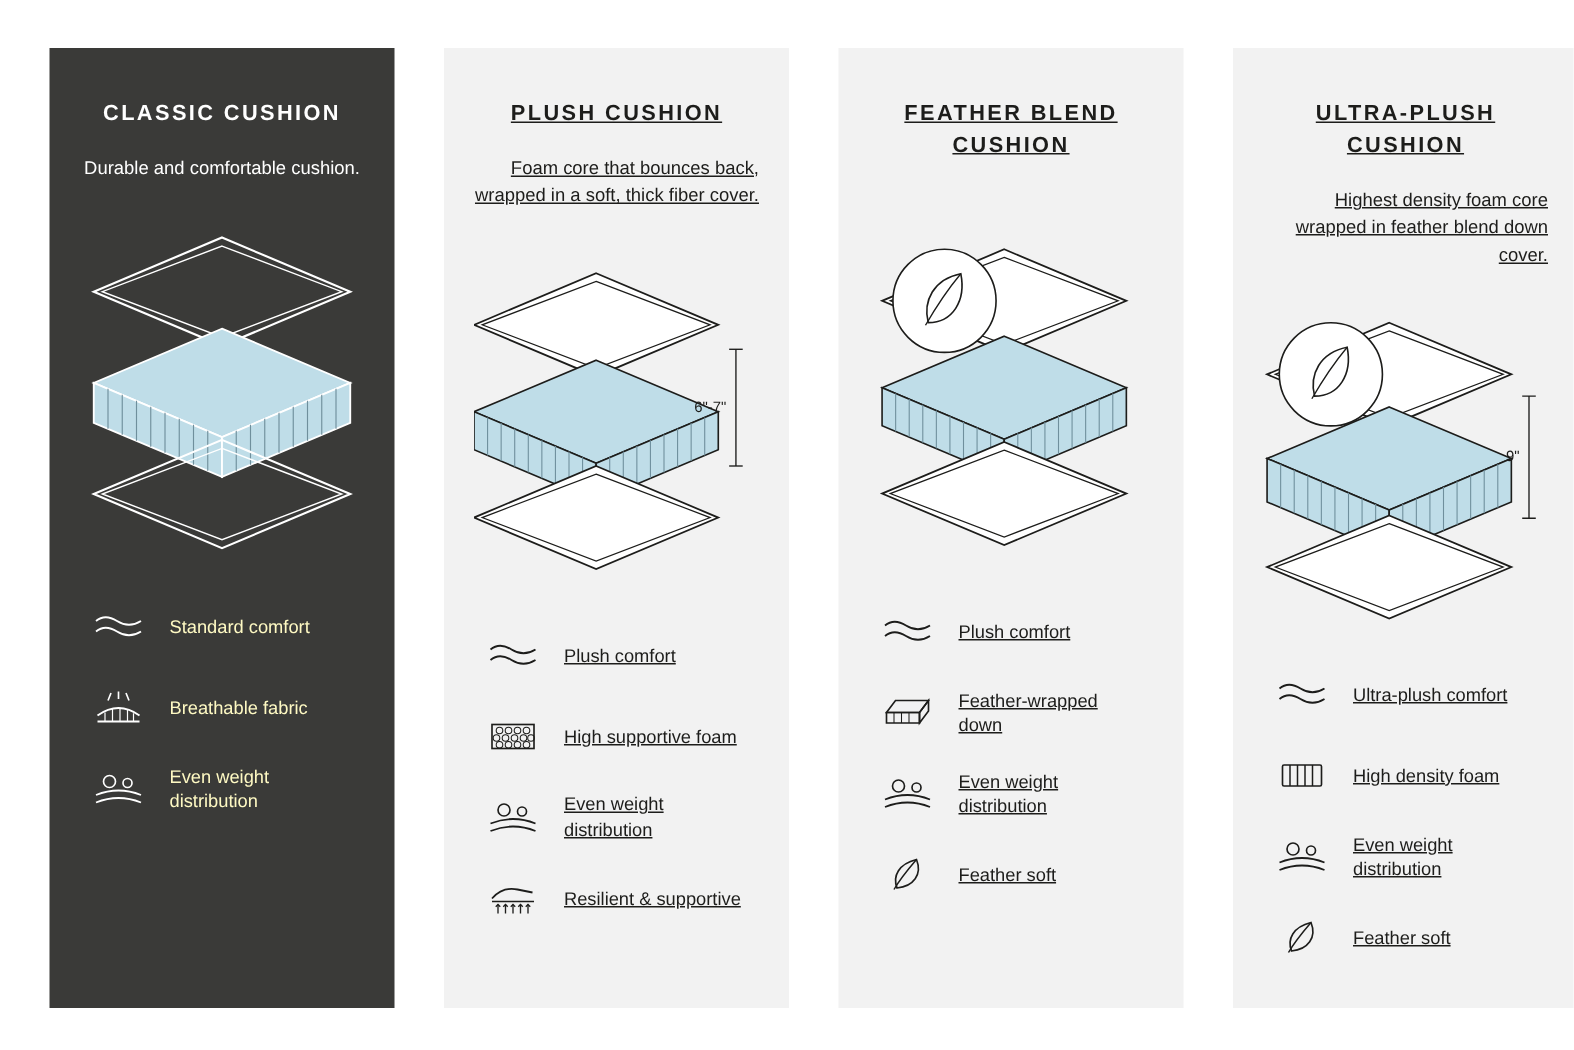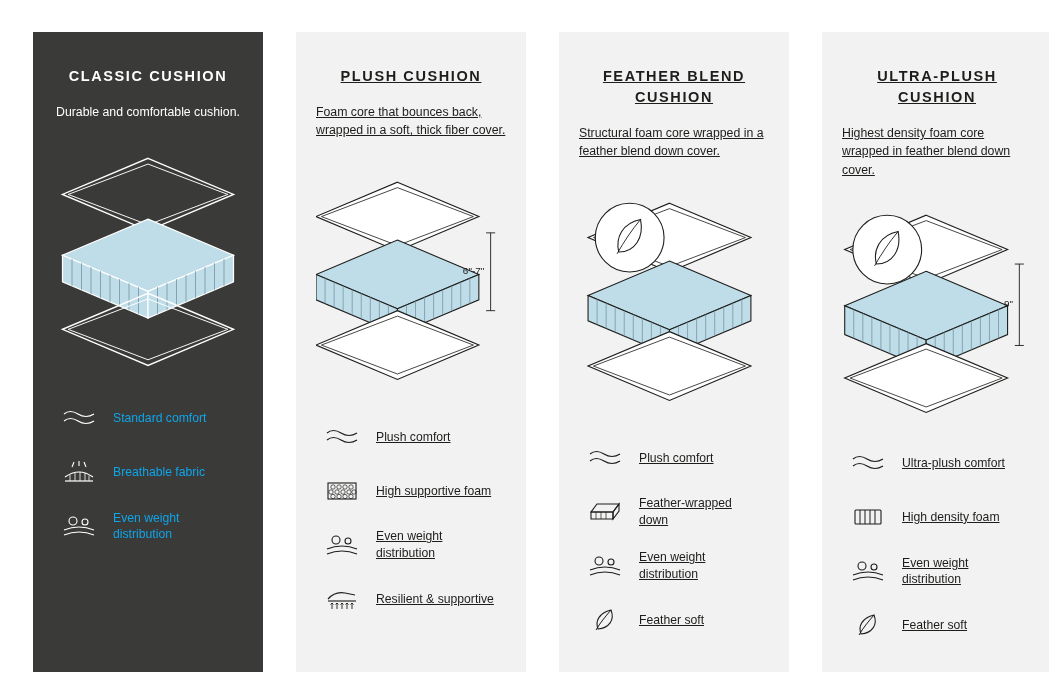--- a/index.html
+++ b/index.html
@@ -49,21 +49,21 @@
     font-weight: bold;
     letter-spacing: 1.6px;
     text-align: center;
     line-height: 1.45;
     margin: 0 0 16px 0;
     text-transform: uppercase;
   }
   .card-desc {
     font-size: 12.3px;
     line-height: 1.5;
-    text-align: left;
+    text-align: right;
     margin: 0;
     max-width: 195px;
   }
   .illus {
     width: 100%;
     height: 250px;
     margin-top: 14px;
     position: relative;
     display: flex;
     align-items: center;
@@ -90,21 +90,21 @@
     height: 30px;
     display: flex;
     align-items: center;
     justify-content: center;
   }
   .feature .flabel {
     font-size: 12.2px;
     line-height: 1.35;
     max-width: 120px;
   }
-  .card.dark .feature .flabel { color: #0ea5e9; }
+  .card.dark .feature .flabel { color: #fef9c3; }
   .card.light .feature .flabel { color: #1d1d1b; }
   svg { display: block; }
 </style>
 </head>
 <body>
 
 <div class="board">
 
   <div class="card dark">
     <div class="card-title">CLASSIC CUSHION</div>
@@ -288,21 +288,20 @@
             </g>
           </svg>
         </span>
         <span class="flabel">Resilient &amp; supportive</span>
       </div>
     </div>
   </div>
 
   <div class="card light">
     <div class="card-title">FEATHER BLEND CUSHION</div>
-    <div class="card-desc">Structural foam core wrapped in a feather blend down cover.</div>
 
     <div class="illus">
       <svg width="210" height="230" viewBox="0 0 210 230">
         <polygon points="100,8 190,46 100,84 10,46" fill="#ffffff" stroke="#1d1d1b" stroke-width="1.3"></polygon>
         <polygon points="100,14 184,46 100,78 16,46" fill="none" stroke="#1d1d1b" stroke-width="0.9"></polygon>
         <polygon points="100,72 190,110 100,148 10,110" fill="#bfdde8" stroke="#1d1d1b" stroke-width="1.2"></polygon>
         <polygon points="10,110 100,148 100,176 10,138" fill="#bfdde8" stroke="#1d1d1b" stroke-width="1.2"></polygon>
         <polygon points="190,110 100,148 100,176 190,138" fill="#bfdde8" stroke="#1d1d1b" stroke-width="1.2"></polygon>
         <g stroke="#6f8f9c" stroke-width="0.8">
           <line x1="20" y1="114.2" x2="20" y2="142.2"></line>

